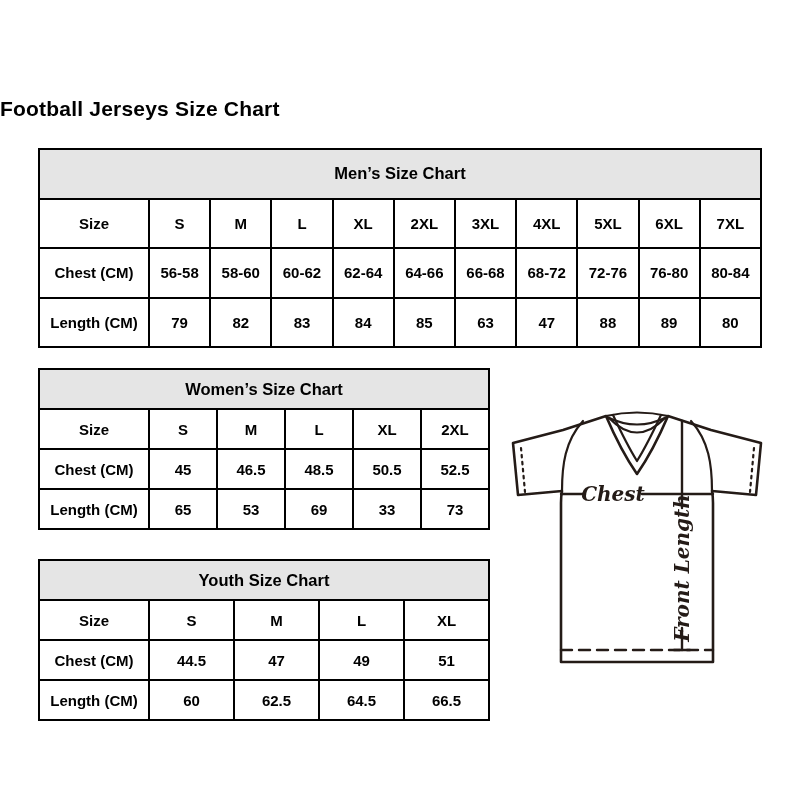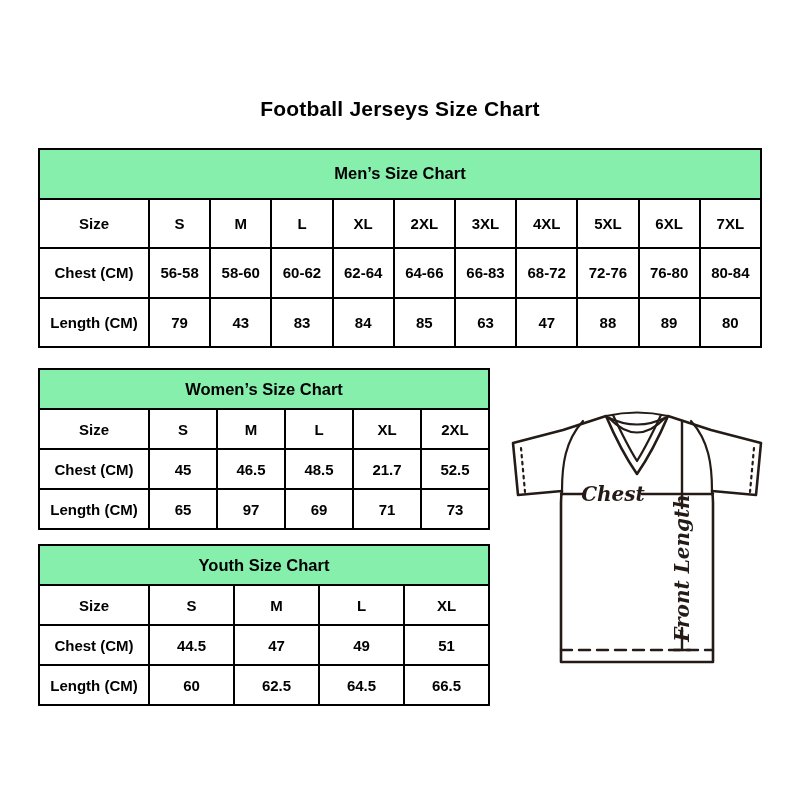--- a/index.html
+++ b/index.html
@@ -11,49 +11,49 @@
     font-family: "Liberation Sans", sans-serif;
     color: #000000;
     overflow: hidden;
   }
   .page-title {
     position: absolute;
     top: 97px;
     left: 0;
     width: 100%;
     margin: 0;
-    text-align: center;
+    text-align: left;
     font-size: 21px;
     font-weight: bold;
     letter-spacing: 0.2px;
   }
   .tbl { position: absolute; }
   .tbl-men   { left: 38px; top: 148px; width: 724px; height: 200px; }
   .tbl-women { left: 38px; top: 368px; width: 452px; height: 160px; }
-  .tbl-youth { left: 38px; top: 544px; width: 452px; height: 139px; }
+  .tbl-youth { left: 38px; top: 559px; width: 452px; height: 139px; }
   .tbl table {
     border-collapse: collapse;
     table-layout: fixed;
     width: 100%;
     height: 100%;
   }
   .tbl tr { height: 40px; }
   .tbl td {
     border: 2px solid #000000;
     text-align: center;
     vertical-align: middle;
     font-weight: bold;
     font-size: 15px;
     padding: 0 2px;
     background: #ffffff;
     overflow: hidden;
     white-space: nowrap;
   }
   .tbl td.tbl-title {
-    background: #86efac;
+    background: #e5e5e5;
     font-size: 16.5px;
   }
   .jersey-diagram {
     position: absolute;
     left: 505px;
     top: 401px;
     width: 272px;
     height: 292px;
   }
   .jersey-line {
@@ -109,30 +109,30 @@
             <td>6XL</td>
             <td>7XL</td>
           </tr>
           <tr>
             <td>Chest (CM)</td>
             <td>56-58</td>
             <td>58-60</td>
             <td>60-62</td>
             <td>62-64</td>
             <td>64-66</td>
-            <td>66-83</td>
+            <td>66-68</td>
             <td>68-72</td>
             <td>72-76</td>
             <td>76-80</td>
             <td>80-84</td>
           </tr>
           <tr>
             <td>Length (CM)</td>
             <td>79</td>
-            <td>43</td>
+            <td>82</td>
             <td>83</td>
             <td>84</td>
             <td>85</td>
             <td>63</td>
             <td>47</td>
             <td>88</td>
             <td>89</td>
             <td>80</td>
           </tr>
         </tbody>
@@ -158,29 +158,29 @@
             <td>M</td>
             <td>L</td>
             <td>XL</td>
             <td>2XL</td>
           </tr>
           <tr>
             <td>Chest (CM)</td>
             <td>45</td>
             <td>46.5</td>
             <td>48.5</td>
-            <td>21.7</td>
+            <td>50.5</td>
             <td>52.5</td>
           </tr>
           <tr>
             <td>Length (CM)</td>
             <td>65</td>
-            <td>97</td>
+            <td>53</td>
             <td>69</td>
-            <td>71</td>
+            <td>33</td>
             <td>73</td>
           </tr>
         </tbody>
       </table>
     </div>
   <div class="tbl tbl-youth">
       <table>
         <colgroup>
           <col style="width: 110px;">
           <col>

